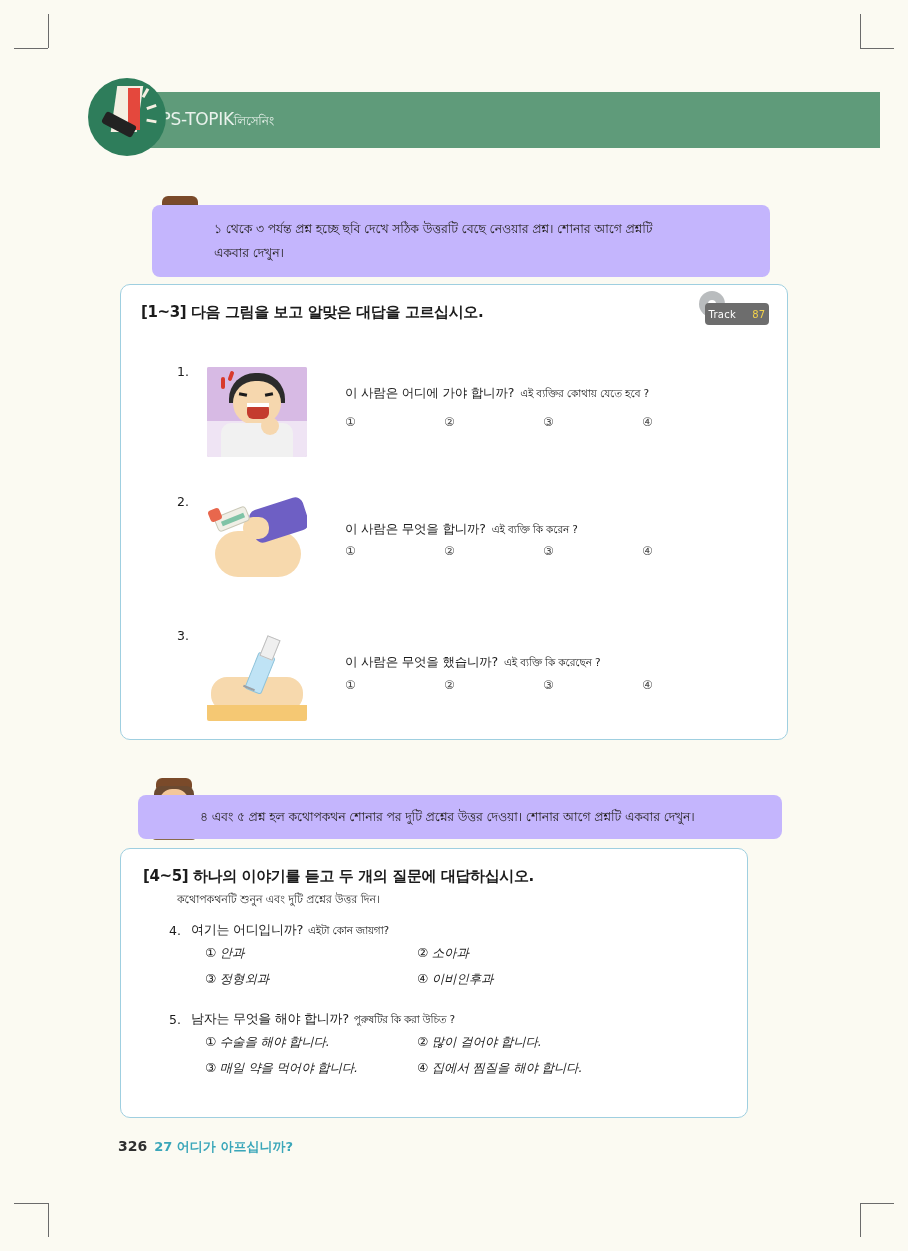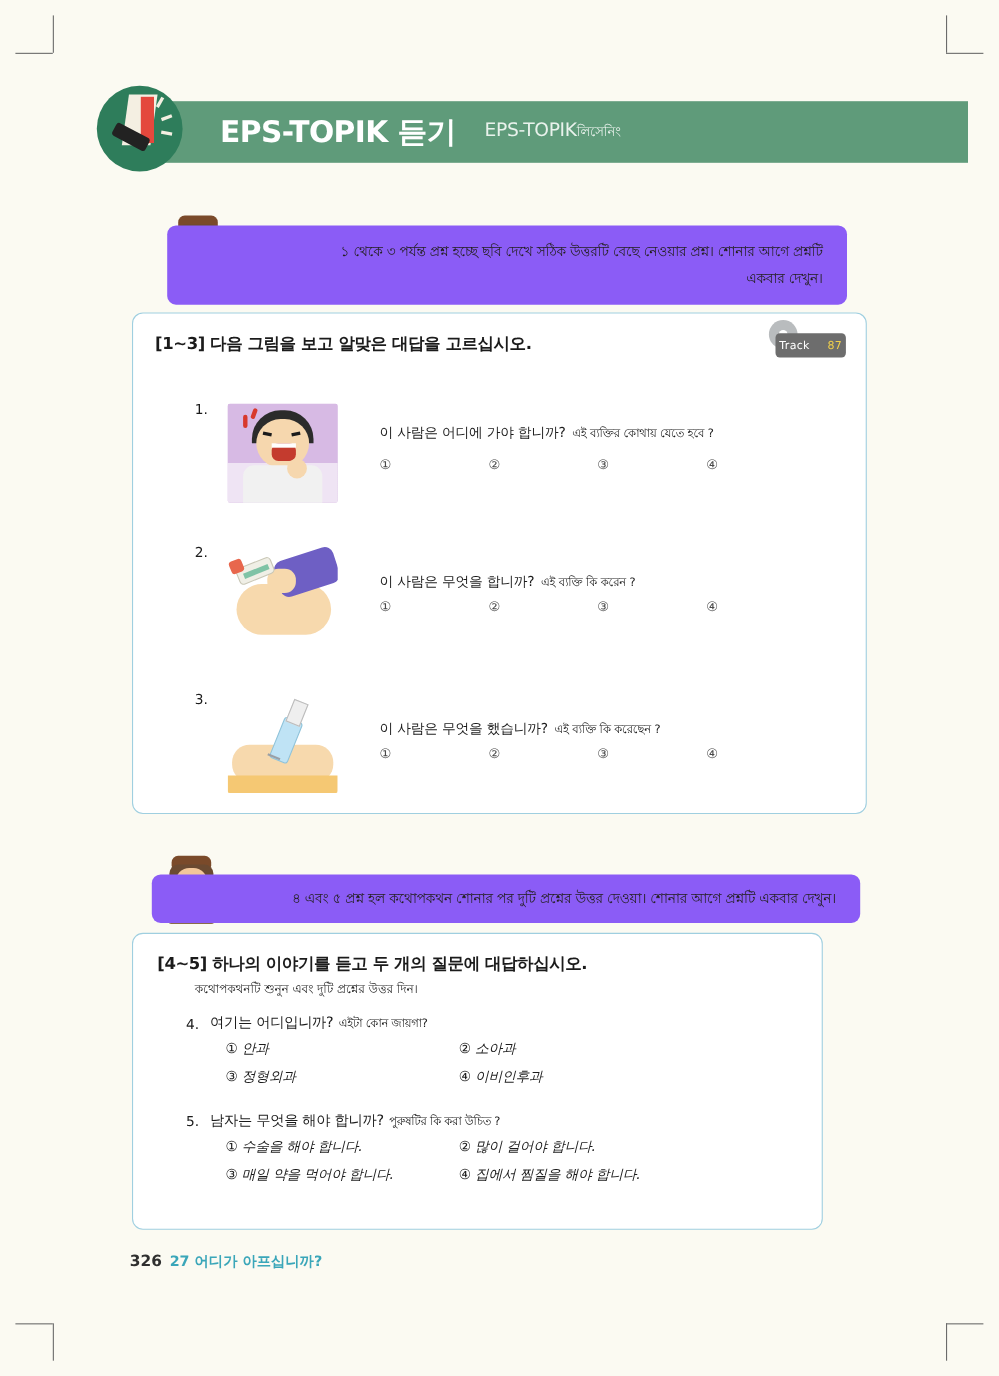--- a/index.html
+++ b/index.html
@@ -68,28 +68,27 @@
     transform: rotate(28deg);
     border-radius: 3px;
   }
   .badge .ray {
     position: absolute; background: #f4efe2; width: 3px; height: 10px;
   }
 
   
   .callout {
     position: absolute;
-    background: #8b5cf6;
+    background: #c4b5fd;
     border-radius: 8px;
     padding: 12px 22px 12px 62px;
     font-size: 12.5px;
     line-height: 1.9;
     color: #221f1c;
     letter-spacing: -0.2px;
-    text-align: right;
   }
   #callout-1 { left: 152px; top: 205px; width: 618px; }
   #callout-2 { left: 138px; top: 795px; width: 644px; padding: 10px 22px 10px 62px; }
 
   .teacher {
     position: absolute;
     width: 48px; height: 62px;
   }
   .teacher .hat { position: absolute; left: 6px; top: 0; width: 36px; height: 11px; background: #7a4a2a; border-radius: 6px 6px 2px 2px; }
   .teacher .hair { position: absolute; left: 4px; top: 8px; width: 40px; height: 12px; background: #6b4a31; border-radius: 8px 8px 0 0; }
@@ -227,21 +226,20 @@
 <div class="crop v" style="left:48px; top:14px;"></div>
 <div class="crop h" style="left:14px; top:48px;"></div>
 <div class="crop v" style="left:860px; top:14px;"></div>
 <div class="crop h" style="left:860px; top:48px;"></div>
 <div class="crop v" style="left:48px; top:1203px;"></div>
 <div class="crop h" style="left:14px; top:1203px;"></div>
 <div class="crop v" style="left:860px; top:1203px;"></div>
 <div class="crop h" style="left:860px; top:1203px;"></div>
 
 <div class="banner">
-  <div class="banner-title">EPS-TOPIK 듣기</div>
   <div class="banner-sub">
     <span>EPS-TOPIK</span><span class="bn">লিসেনিং</span>
   </div>
 </div>
 <div class="badge">
   <div class="ray" style="left:56px; top:10px; transform:rotate(30deg);"></div>
   <div class="ray" style="left:62px; top:24px; transform:rotate(70deg);"></div>
   <div class="ray" style="left:62px; top:38px; transform:rotate(100deg);"></div>
   <div class="wedge"></div>
   <div class="wedge2"></div>

